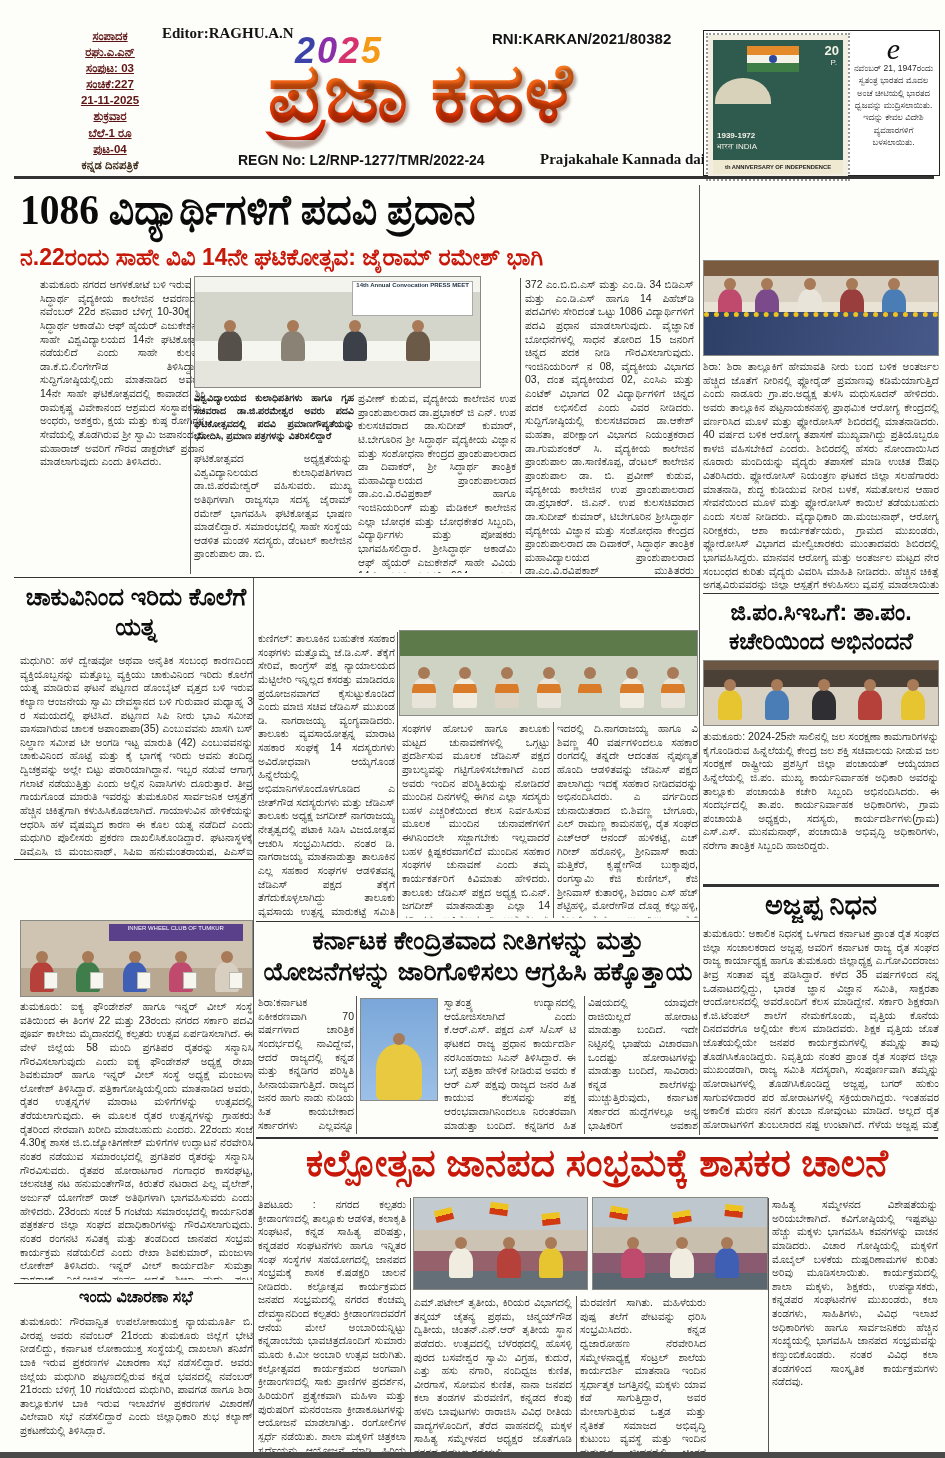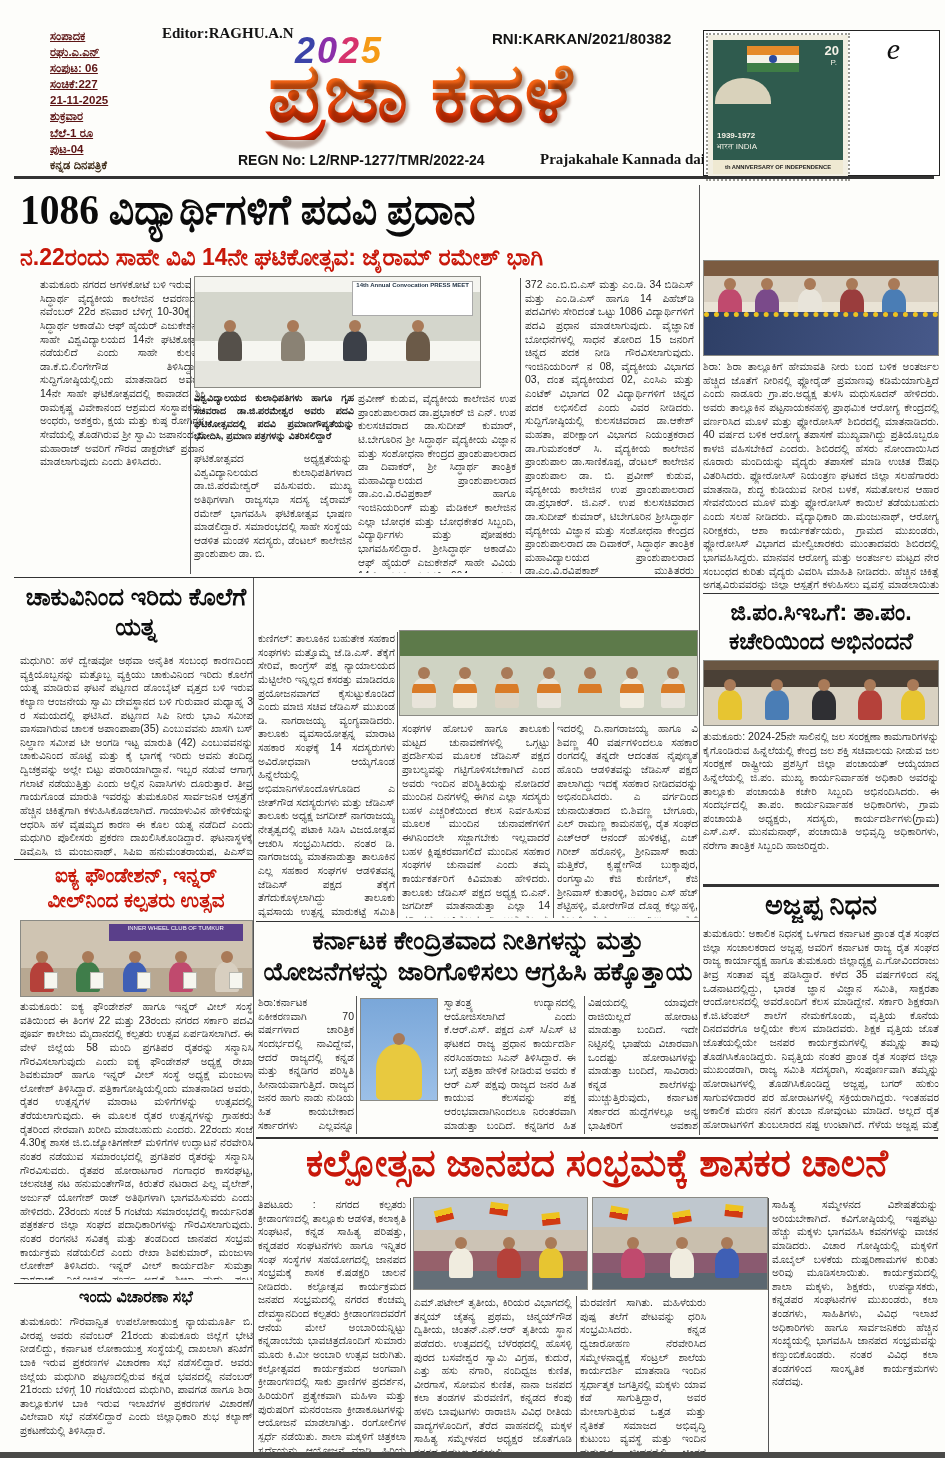--- a/index.html
+++ b/index.html
@@ -12,21 +12,21 @@
   .vr{position:absolute;width:1px;background:#555;}
   .hr{position:absolute;background:#333;}
   .photo{position:absolute;border:1px solid #8a8a84;box-sizing:border-box;overflow:hidden;}
   .person{position:absolute;width:24px;height:30px;border-radius:45% 45% 10% 10%;}
   .person::before{content:"";position:absolute;top:-11px;left:50%;transform:translateX(-50%);
                   width:12px;height:12px;border-radius:50%;background:#a97a58;}
   .paper{position:absolute;width:12px;height:15px;background:#f6f6ef;border:1px solid #b5b5ad;}
   .kflag{position:absolute;width:18px;height:12px;background:linear-gradient(#eec31f 0 50%,#d23a12 50%);}
   
   .mast-info{left:50px;top:28px;width:120px;font-size:11.5px;font-weight:bold;color:#5c1414;
-             text-align:left;line-height:1.4;}
+             text-align:center;line-height:1.4;}
   .mast-info div{text-decoration:underline;}
   .mast-info div:last-child{text-decoration:none;color:#3d2a16;}
   .editor{left:162px;top:25px;font-size:15px;font-weight:bold;font-family:"Liberation Serif",serif;}
   .rni{left:492px;top:30px;font-size:15px;font-weight:bold;}
   .year{left:295px;top:30px;font-size:36px;font-weight:bold;font-style:italic;letter-spacing:2px;}
   .year span{display:inline-block;}
   .y0{color:#3b43a8;} .y1{color:#8b2fa8;} .y2{color:#d6336c;} .y3{color:#f59a16;}
   .np-title{left:140px;top:46px;width:560px;text-align:center;font-size:82px;font-weight:bold;
             line-height:1.15;white-space:nowrap;
             background:linear-gradient(180deg,#ff9a33 0%,#f05a10 45%,#d91f00 90%);
@@ -114,21 +114,21 @@
   .bottom-bar{left:0;top:1452px;width:945px;height:6px;background:#4a4a48;}
 </style>
 </head>
 <body>
 
 <div class="page">
 
   <div class="abs mast-info">
     <div>ಸಂಪಾದಕ</div>
     <div>ರಘು.ಎ.ಎನ್</div>
-    <div>ಸಂಪುಟ: 06</div>
+    <div>ಸಂಪುಟ: 03</div>
     <div>ಸಂಚಿಕೆ:227</div>
     <div>21-11-2025</div>
     <div>ಶುಕ್ರವಾರ</div>
     <div>ಬೆಲೆ-1 ರೂ</div>
     <div>ಪುಟ-04</div>
     <div>ಕನ್ನಡ ದಿನಪತ್ರಿಕೆ</div>
   </div>
   <div class="abs editor">Editor:RAGHU.A.N</div>
   <div class="abs rni">RNI:KARKAN/2021/80382</div>
   <div class="abs year"><span class="y0">2</span><span class="y1">0</span><span class="y2">2</span><span class="y3">5</span></div>
@@ -141,20 +141,21 @@
       <div class="flagpic"></div>
       <div class="stamp-val">20</div>
       <div class="stamp-unit">P.</div>
       <div class="stamp-bld"></div>
       <div class="stamp-years">1939-1972</div>
       <div class="stamp-country">भारत INDIA</div>
       <div class="stamp-banner">th ANNIVERSARY OF INDEPENDENCE</div>
     </div>
     <div class="stamp-note">
       <div class="e-logo">e</div>
+      <span>ನವೆಂಬರ್ 21, 1947ರಂದು ಸ್ವತಂತ್ರ ಭಾರತದ ಮೊದಲ ಅಂಚೆ ಚೀಟಿಯಲ್ಲಿ ಭಾರತದ ಧ್ವಜವನ್ನು ಮುದ್ರಿಸಲಾಯಿತು. ಇದನ್ನು ಕೇವಲ ವಿದೇಶಿ ವ್ಯವಹಾರಗಳಿಗೆ ಬಳಸಲಾಯಿತು.</span>
     </div>
   </div>
 
   <div class="hr" style="left:14px;top:176px;width:920px;height:3px;"></div>
 
   <div class="abs lead-h1">1086 ವಿದ್ಯಾರ್ಥಿಗಳಿಗೆ ಪದವಿ ಪ್ರದಾನ</div>
   <div class="abs lead-h2">ನ.22ರಂದು ಸಾಹೇ ವಿವಿ 14ನೇ ಘಟಿಕೋತ್ಸವ: ಜೈರಾಮ್ ರಮೇಶ್ ಭಾಗಿ</div>
   <div class="abs body-text lead-c1">ತುಮಕೂರು ನಗರದ ಅಗಳಕೋಟೆ ಬಳಿ ಇರುವ ಶ್ರೀ ಸಿದ್ಧಾರ್ಥ ವೈದ್ಯಕೀಯ ಕಾಲೇಜಿನ ಆವರಣದಲ್ಲಿ ನವೆಂಬರ್ 22ರ ಶನಿವಾರ ಬೆಳಿಗ್ಗೆ 10-30ಕ್ಕೆ ಶ್ರೀ ಸಿದ್ಧಾರ್ಥ ಅಕಾಡೆಮಿ ಆಫ್ ಹೈಯರ್ ಎಜುಕೇಶನ್, ಸಾಹೇ ವಿಶ್ವವಿದ್ಯಾಲಯದ 14ನೇ ಘಟಿಕೋತ್ಸವ ನಡೆಯಲಿದೆ ಎಂದು ಸಾಹೇ ಕುಲಪತಿ ಡಾ.ಕೆ.ಬಿ.ಲಿಂಗೇಗೌಡ ತಿಳಿಸಿದ್ದಾರೆ. ಸುದ್ದಿಗೋಷ್ಠಿಯಲ್ಲಿಂದು ಮಾತನಾಡಿದ ಅವರು, 14ನೇ ಸಾಹೇ ಘಟಿಕೋತ್ಸವದಲ್ಲಿ ಕಾವಾಡದ ಶ್ರೀ ರಾಮಕೃಷ್ಣ ವಿವೇಕಾನಂದ ಆಶ್ರಮದ ಸಂಸ್ಥಾಪಕರು, ಅಂಧರು, ಅಶಕ್ತರು, ಕ್ಷಯ ಮತ್ತು ಕುಷ್ಠ ರೋಗಿಗಳ ಸೇವೆಯಲ್ಲಿ ತೊಡಗಿರುವ ಶ್ರೀ ಸ್ವಾಮಿ ಜಪಾನಂದ ಜಿ ಮಹಾರಾಜ್ ಅವರಿಗೆ ಗೌರವ ಡಾಕ್ಟರೇಟ್ ಪ್ರದಾನ ಮಾಡಲಾಗುವುದು ಎಂದು ತಿಳಿಸಿದರು.</div>
   <div class="photo lead-photo">
     <div class="pm-banner">14th Annual Convocation PRESS MEET</div>
@@ -194,21 +195,20 @@
   <div class="hr" style="left:703px;top:884px;width:236px;height:3px;"></div>
 
   <div class="abs hl-black" style="left:703px;top:889px;width:236px;height:34px;font-size:27px;">ಅಜ್ಜಪ್ಪ ನಿಧನ</div>
   <div class="abs body-text" style="left:703px;top:927px;width:236px;height:207px;">ತುಮಕೂರು: ಅಕಾಲಿಕ ನಿಧನಕ್ಕೆ ಒಳಗಾದ ಕರ್ನಾಟಕ ಪ್ರಾಂತ ರೈತ ಸಂಘದ ಜಿಲ್ಲಾ ಸಂಚಾಲಕರಾದ ಅಜ್ಜಪ್ಪ ಅವರಿಗೆ ಕರ್ನಾಟಕ ರಾಜ್ಯ ರೈತ ಸಂಘದ ರಾಜ್ಯ ಕಾರ್ಯಾಧ್ಯಕ್ಷ ಹಾಗೂ ತುಮಕೂರು ಜಿಲ್ಲಾಧ್ಯಕ್ಷ ಎ.ಗೋವಿಂದರಾಜು ತೀವ್ರ ಸಂತಾಪ ವ್ಯಕ್ತ ಪಡಿಸಿದ್ದಾರೆ. ಕಳೆದ 35 ವರ್ಷಗಳಿಂದ ನನ್ನ ಒಡನಾಟದಲ್ಲಿದ್ದು, ಭಾರತ ಜ್ಞಾನ ವಿಜ್ಞಾನ ಸಮಿತಿ, ಸಾಕ್ಷರತಾ ಆಂದೋಲನದಲ್ಲಿ ಅವರೊಂದಿಗೆ ಕೆಲಸ ಮಾಡಿದ್ದೇನೆ. ಸರ್ಕಾರಿ ಶಿಕ್ಷಕರಾಗಿ ಕೆ.ಜಿ.ಟೆಂಪಲ್ ಶಾಲೆಗೆ ನೇಮಕಗೊಂಡು, ವೃತ್ತಿಯ ಕೊನೆಯ ದಿನದವರೆಗೂ ಅಲ್ಲಿಯೇ ಕೆಲಸ ಮಾಡಿದವರು. ಶಿಕ್ಷಕ ವೃತ್ತಿಯ ಜೊತೆ ಜೊತೆಯಲ್ಲಿಯೇ ಜನಪರ ಕಾರ್ಯಕ್ರಮಗಳಲ್ಲಿ ತಮ್ಮನ್ನು ತಾವು ತೊಡಗಿಸಿಕೊಂಡಿದ್ದರು. ನಿವೃತ್ತಿಯ ನಂತರ ಪ್ರಾಂತ ರೈತ ಸಂಘದ ಜಿಲ್ಲಾ ಮುಖಂಡರಾಗಿ, ರಾಜ್ಯ ಸಮಿತಿ ಸದಸ್ಯರಾಗಿ, ಸಂಪೂರ್ಣವಾಗಿ ತಮ್ಮನ್ನು ಹೋರಾಟಗಳಲ್ಲಿ ತೊಡಗಿಸಿಕೊಂಡಿದ್ದ ಅಜ್ಜಪ್ಪ, ಬಗರ್ ಹುಕುಂ ಸಾಗುವಳಿದಾರರ ಪರ ಹೋರಾಟಗಳಲ್ಲಿ ಸಕ್ರಿಯರಾಗಿದ್ದರು. ಇಂತಹವರ ಅಕಾಲಿಕ ಮರಣ ನನಗೆ ತುಂಬಾ ನೋವುಂಟು ಮಾಡಿದೆ. ಅಲ್ಲದೆ ರೈತ ಹೋರಾಟಗಳಿಗೆ ತುಂಬಲಾರದ ನಷ್ಟ ಉಂಟಾಗಿದೆ. ಗೆಳೆಯ ಅಜ್ಜಪ್ಪ ಮತ್ತೆ ಹುಟ್ಟಿ ಬರುವುದಾದರೆ ಹೋರಾಟಗಾರನಾಗಿಯೇ ಹುಟ್ಟಿ ಬರಲಿ ಎಂದು ಕರ್ನಾಟಕ ರಾಜ್ಯ ರೈತ ಸಂಘದ ಎ.ಗೋವಿಂದರಾಜು ರೈತ ಸಂಘದ ಪರವಾಗಿ ನುಡಿನಮನಗಳನ್ನು ಸಲ್ಲಿಸಿದ್ದಾರೆ.</div>
 
   <div class="hr" style="left:14px;top:577px;width:686px;height:1px;"></div>
   <div class="abs hl-black ck-h">ಚಾಕುವಿನಿಂದ ಇರಿದು ಕೊಲೆಗೆ ಯತ್ನ</div>
   <div class="abs body-text ck-body">ಮಧುಗಿರಿ: ಹಳೆ ದ್ವೇಷವೋ ಅಥವಾ ಅನೈತಿಕ ಸಂಬಂಧ ಕಾರಣದಿಂದ ವ್ಯಕ್ತಿಯೊಬ್ಬನನ್ನು ಮತ್ತೊಬ್ಬ ವ್ಯಕ್ತಿಯು ಚಾಕುವಿನಿಂದ ಇರಿದು ಕೊಲೆಗೆ ಯತ್ನ ಮಾಡಿರುವ ಘಟನೆ ಪಟ್ಟಣದ ಡೊಂಬೈಟ್ ವೃತ್ತದ ಬಳಿ ಇರುವ ಕಲ್ಯಾಣ ಆಂಜನೇಯ ಸ್ವಾಮಿ ದೇವಸ್ಥಾನದ ಬಳಿ ಗುರುವಾರ ಮಧ್ಯಾಹ್ನ 3 ರ ಸಮಯದಲ್ಲಿ ಘಟಿಸಿದೆ. ಪಟ್ಟಣದ ಸಿಪಿ ನೀರು ಭಾವಿ ಸಮೀಪ ವಾಸವಾಗಿರುವ ಚಾಲಕ ಅಪಾಂಪಾಪಾ(35) ಎಂಬುವವನು ಖಾಸಗಿ ಬಸ್ ನಿಲ್ದಾಣ ಸಮೀಪ ಟೀ ಅಂಗಡಿ ಇಟ್ಟ ಮಾರುತಿ (42) ಎಂಬುವವನನ್ನು ಚಾಕುವಿನಿಂದ ಹೊಟ್ಟೆ ಮತ್ತು ಕೈ ಭಾಗಕ್ಕೆ ಇರಿದು ಅವನು ತಂದಿದ್ದ ದ್ವಿಚಕ್ರವನ್ನು ಅಲ್ಲೇ ಬಿಟ್ಟು ಪರಾರಿಯಾಗಿದ್ದಾನೆ. ಇಬ್ಬರ ನಡುವೆ ಆಗಾಗ್ಗೆ ಗಲಾಟೆ ನಡೆಯುತ್ತಿತ್ತು ಎಂದು ಅಲ್ಲಿನ ನಿವಾಸಿಗಳು ದೂರುತ್ತಾರೆ. ತೀವ್ರ ಗಾಯಗೊಂಡ ಮಾರುತಿ ಇವರನ್ನು ತುಮಕೂರಿನ ಸಾರ್ವಜನಿಕ ಆಸ್ಪತ್ರೆಗೆ ಹೆಚ್ಚಿನ ಚಿಕಿತ್ಸೆಗಾಗಿ ಕಳುಹಿಸಿಕೊಡಲಾಗಿದೆ. ಗಾಯಾಳುವಿನ ಹೇಳಿಕೆಯನ್ನು ಆಧರಿಸಿ ಹಳೆ ವೈಷಮ್ಯದ ಕಾರಣ ಈ ಕೊಲ ಯತ್ನ ನಡೆದಿದೆ ಎಂದು ಮಧುಗಿರಿ ಪೊಲೀಸರು ಪ್ರಕರಣ ದಾಖಲಿಸಿಕೊಂಡಿದ್ದಾರೆ. ಘಟನಾಸ್ಥಳಕ್ಕೆ ಡಿವೈಎಸ್ಪಿ ಜಿ ಮಂಜುನಾಥ್, ಸಿಪಿಐ ಹನುಮಂತರಾಯಪ್ಪ, ಪಿಎಸ್ಐ ಎಂ.ಎಸ್. ಚಂದ್ರಶೇಖರ್ ಹಾಗೂ ಸಿಬ್ಬಂದಿ ಭೇಟಿ ನೀಡಿ ಪರಿಶೀಲಿಸಿದ್ದಾರೆ.</div>
   <div class="hr" style="left:14px;top:859px;width:239px;height:1px;"></div>
 
-  <div class="abs hl-red ai-h">ಐಕ್ಯ ಫೌಂಡೇಶನ್, ಇನ್ನರ್ ವೀಲ್‌ನಿಂದ ಕಲ್ಪತರು ಉತ್ಸವ</div>
   <div class="photo ai-photo">
     <div class="ai-banner">INNER WHEEL CLUB OF TUMKUR</div>
     <span class="person" style="left:4%;bottom:6%;background:#b5413a;"></span>
     <span class="person" style="left:24%;bottom:6%;background:#3f7d4a;"></span>
     <span class="person" style="left:44%;bottom:6%;background:#3f5fb5;"></span>
     <span class="person" style="left:64%;bottom:6%;background:#c04a6e;"></span>
     <span class="person" style="left:84%;bottom:6%;background:#d8cfc0;"></span>
     <span class="paper" style="left:10%;bottom:10%;"></span>
     <span class="paper" style="left:30%;bottom:10%;"></span>
     <span class="paper" style="left:50%;bottom:10%;"></span>

